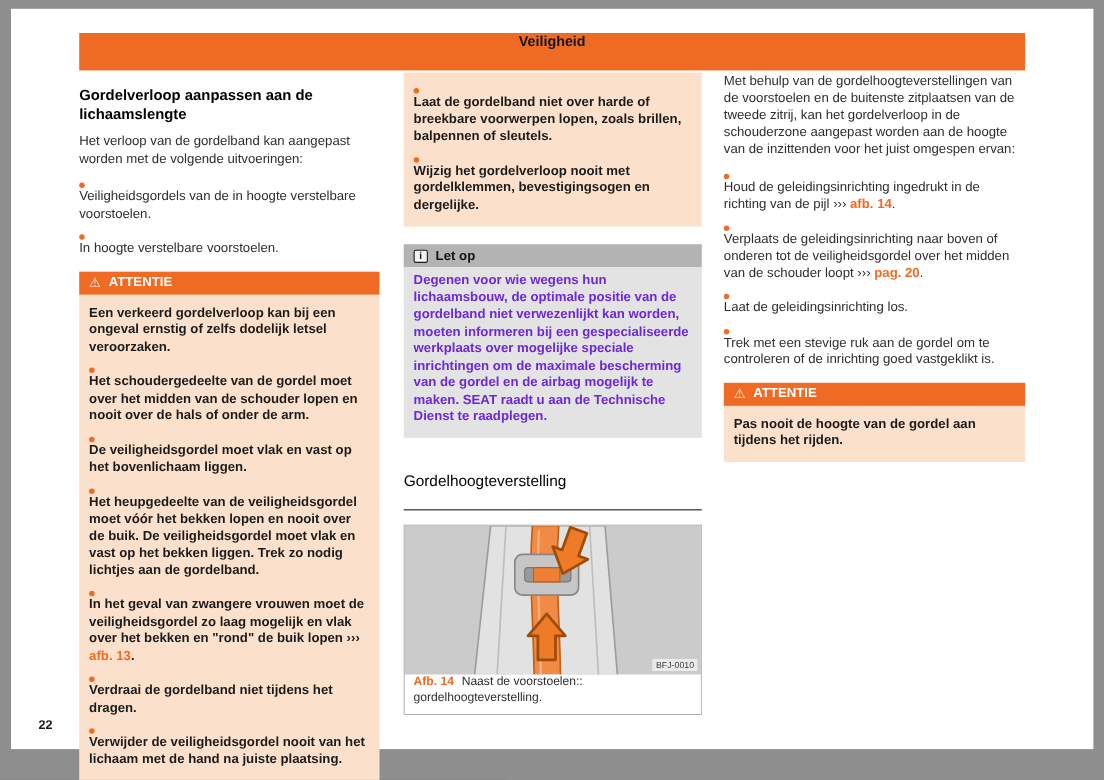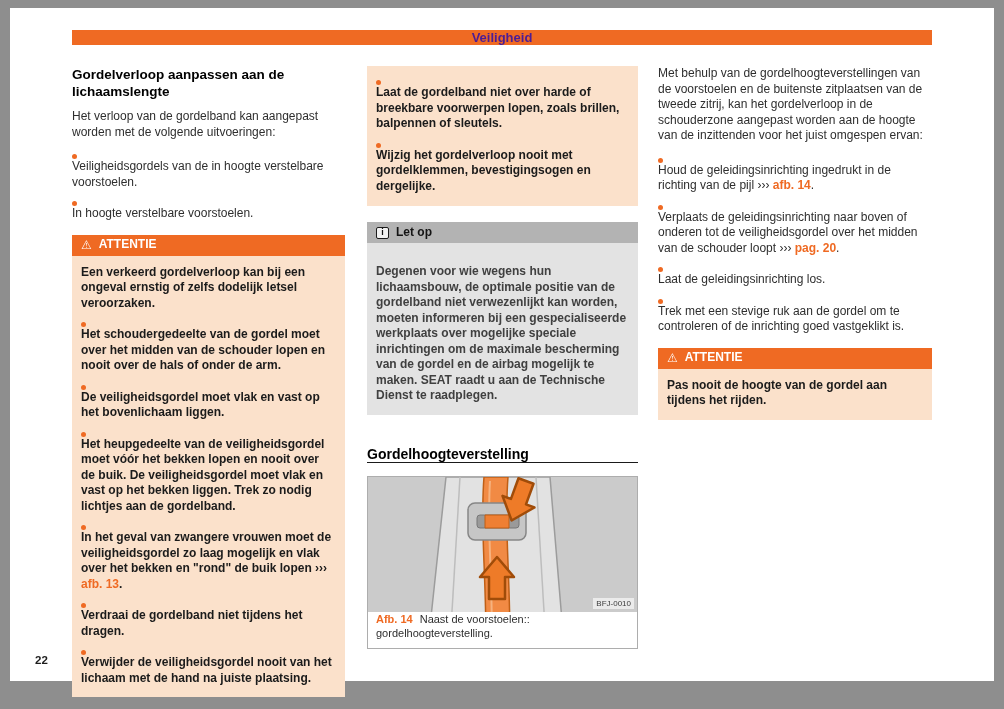--- a/index.html
+++ b/index.html
@@ -7,24 +7,24 @@
     --warning-bg:#fbe1cb;
     --note-header-bg:#b3b3b3;
     --note-bg:#e3e3e3;
     --page-surround:#8e8e8e;
     --figure-bg:#cbcbcb;
   }
   *{margin:0;padding:0;box-sizing:border-box;}
   body{font-family:"Liberation Sans","DejaVu Sans",sans-serif;background:#666;}
   .canvas{position:relative;width:1004px;height:709px;background:var(--page-surround);overflow:hidden;}
   .page{position:absolute;left:10px;top:8px;width:984px;height:673px;background:#ffffff;}
-  .chapter-bar{position:absolute;left:62px;top:22px;width:860px;height:15px;background:var(--accent);
-    color:#4c1d95;font-weight:bold;font-size:13px;display:flex;align-items:center;justify-content:center;}
+  .chapter-bar{position:absolute;left:62px;top:22px;width:860px;height:34px;background:var(--accent);
+    color:#0f172a;font-weight:bold;font-size:13px;display:flex;align-items:flex-start;justify-content:center;}
   .col{position:absolute;top:58px;font-size:12px;line-height:15.5px;color:#2e2e2e;}
-  .col1{left:62px;width:273px;}
+  .col1{left:62px;width:273px;margin-top:12px;}
   .col2{left:357px;width:271px;}
   .col3{left:648px;width:274px;}
   .heading{font-size:13.5px;line-height:17px;font-weight:bold;color:#000;margin-bottom:9px;}
   .body{margin-bottom:9px;}
   .bullet{display:flex;margin-top:6px;flex-direction:column;}
   .dot{flex:none;width:5px;height:5px;border-radius:50%;background:var(--accent);margin:5px 7px 0 0;}
   .bt{flex:1;}
   .ref{color:var(--accent);font-weight:bold;text-decoration:none;cursor:pointer;}
   
   .warnbox{margin-top:13px;}
@@ -33,24 +33,24 @@
   .warn-icon{font-size:12px;line-height:1;}
   .warnbody{background:var(--warning-bg);padding:9px 9px 11px;font-weight:bold;color:#1b1b1b;}
   .warnbody .dot{margin-top:5px;}
   .warn-cont{background:var(--warning-bg);padding:3px 9px 12px;font-weight:bold;color:#1b1b1b;}
   
   .notebox{margin-top:16px;}
   .notehead{background:var(--note-header-bg);color:#141414;font-weight:bold;font-size:12px;height:21px;
     display:flex;align-items:center;gap:7px;padding:0 9px;}
   .note-icon{display:inline-flex;align-items:center;justify-content:center;width:13px;height:12px;
     border:1px solid #1c1c1c;border-radius:2px;font-size:9px;font-weight:bold;background:#f2f2f2;}
-  .notebody{background:var(--note-bg);padding:21px 9px 11px;font-weight:bold;color:#404040;}
+  .notebody{background:var(--note-bg);padding:4px 9px 11px;font-weight:bold;color:#6d28d9;}
   
-  .sect-heading{margin-top:32px;font-size:14px;font-weight:bold;color:#000;
-    padding-bottom:0;border-bottom:1.5px solid #1a1a1a;}
+  .sect-heading{margin-top:32px;font-size:14px;font-weight:normal;color:#000;
+    padding-bottom:18px;border-bottom:1.5px solid #1a1a1a;}
   
   .figure{margin-top:13px;border:1px solid #adadad;}
   .figimg{position:relative;height:135px;background:var(--figure-bg);overflow:hidden;}
   .figimg svg{display:block;}
   .figcode{position:absolute;right:3px;bottom:3px;font-size:8px;color:#3c3c3c;
     background:rgba(238,238,238,.9);padding:0 3px;line-height:11px;}
   .figcap{padding:0 8px 8px;font-size:11px;line-height:14px;color:#2e2e2e;background:#fff;}
   .figlabel{color:var(--accent);font-weight:bold;margin-right:7px;}
   .page-number{position:absolute;left:25px;top:646px;font-size:11.5px;font-weight:bold;color:#1d1d1d;}
 </style>

